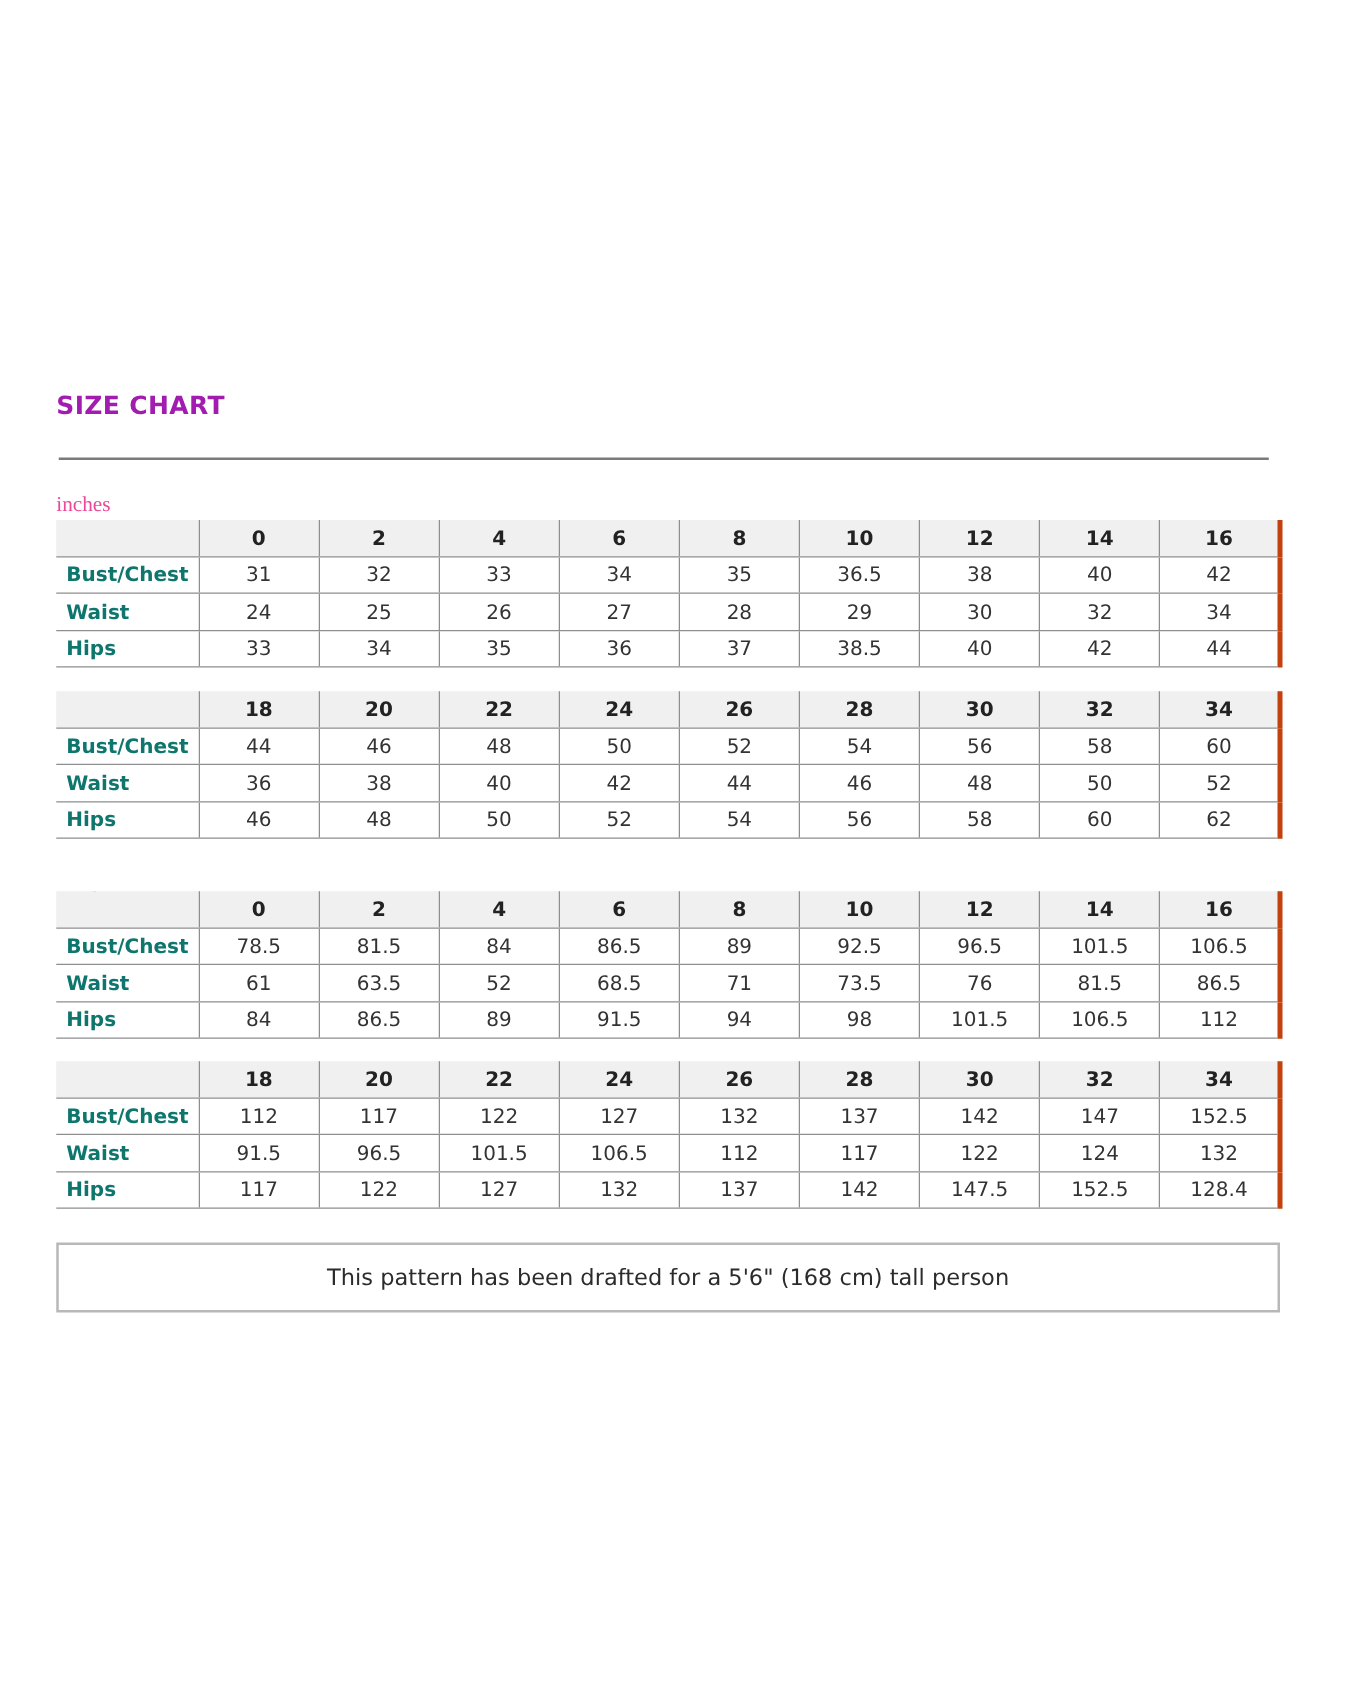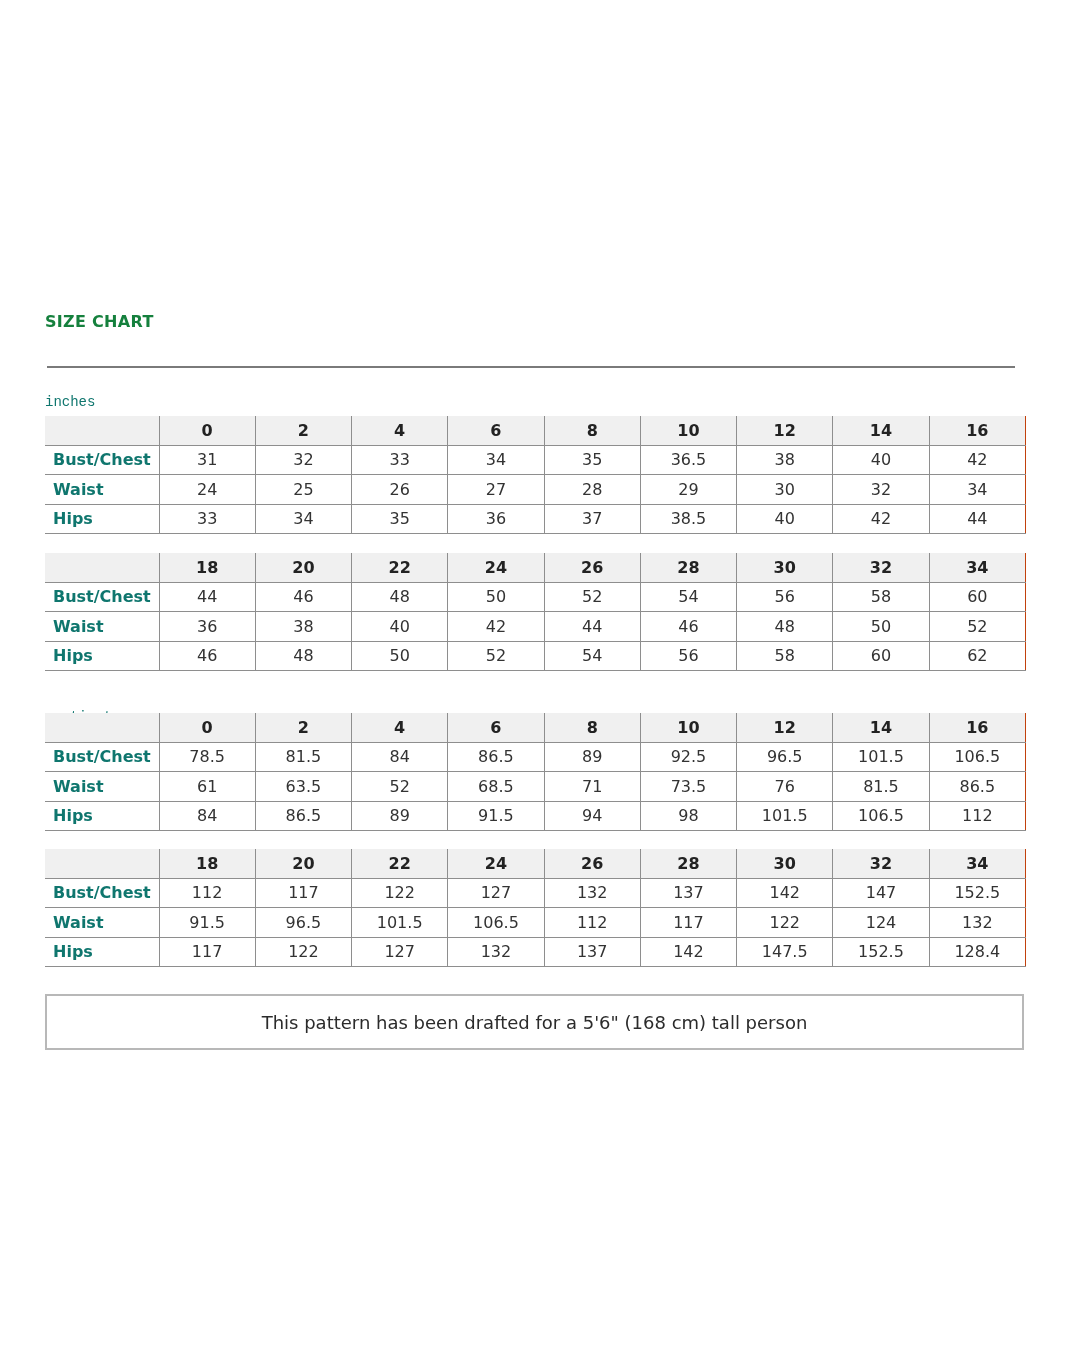--- a/index.html
+++ b/index.html
@@ -1,26 +1,26 @@
 <!DOCTYPE html>
 <html><head>
 <meta charset="utf-8">
 <style>
   html, body { margin: 0; padding: 0; background: #ffffff; }
   body { width: 1080px; height: 1350px; position: relative; font-family: "DejaVu Sans", "Liberation Sans", sans-serif; color: #2b2b2b; }
-  .title { position: absolute; left: 45px; top: 312px; font-size: 16px; font-weight: bold; letter-spacing: 0.3px; color: #15803d; font-family: "DejaVu Sans", sans-serif; }
+  .title { position: absolute; left: 45px; top: 312px; font-size: 20px; font-weight: bold; letter-spacing: 0.3px; color: #a21caf; font-family: "DejaVu Sans", sans-serif; }
   .rule { position: absolute; left: 47px; top: 366px; width: 968px; height: 2px; background: #7a7a7a; }
-  .unit-label { position: absolute; left: 45px; font-size: 14px; color: #0f766e; font-family: Liberation Mono, monospace; }
+  .unit-label { position: absolute; left: 45px; font-size: 17px; color: #ec4899; font-family: Liberation Serif, serif; }
   table.size { position: absolute; left: 45px; width: 981px; border-collapse: collapse; table-layout: fixed; font-family: "DejaVu Sans", sans-serif; font-size: 16px; }
   table.size col.lab { width: 114px; }
   table.size th, table.size td { height: 28.5px; padding: 0; text-align: center; vertical-align: middle; border-left: 1px solid #8e8e8e; border-bottom: 1px solid #8e8e8e; }
   table.size tr.head th { background: #f0f0f0; font-weight: bold; color: #222; }
   table.size th.corner, table.size td.lab { border-left: none; }
   table.size td.lab { text-align: left; padding-left: 8px; font-weight: bold; color: #0f766e; }
-  table.size td:last-child, table.size th:last-child { border-right: 1px solid #c2410c; }
+  table.size td:last-child, table.size th:last-child { border-right: 4px solid #c2410c; }
   table.size td.val { color: #333; }
   .note { position: absolute; left: 45px; top: 994px; width: 979px; height: 56px; border: 2px solid #b8b8b8; box-sizing: border-box; display: flex; align-items: center; justify-content: center; font-family: "DejaVu Sans", sans-serif; font-size: 18px; color: #2b2b2b; }
 </style>
 </head>
 <body>
 
 <div class="title">SIZE CHART</div>
 <div class="rule"></div>
 
 <div class="unit-label" style="top:394px;">inches</div>

